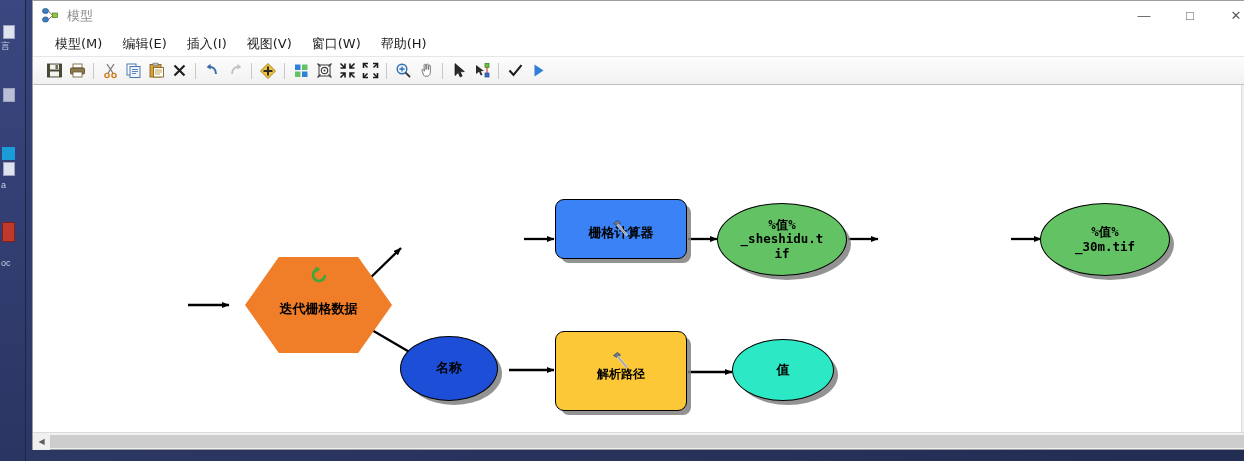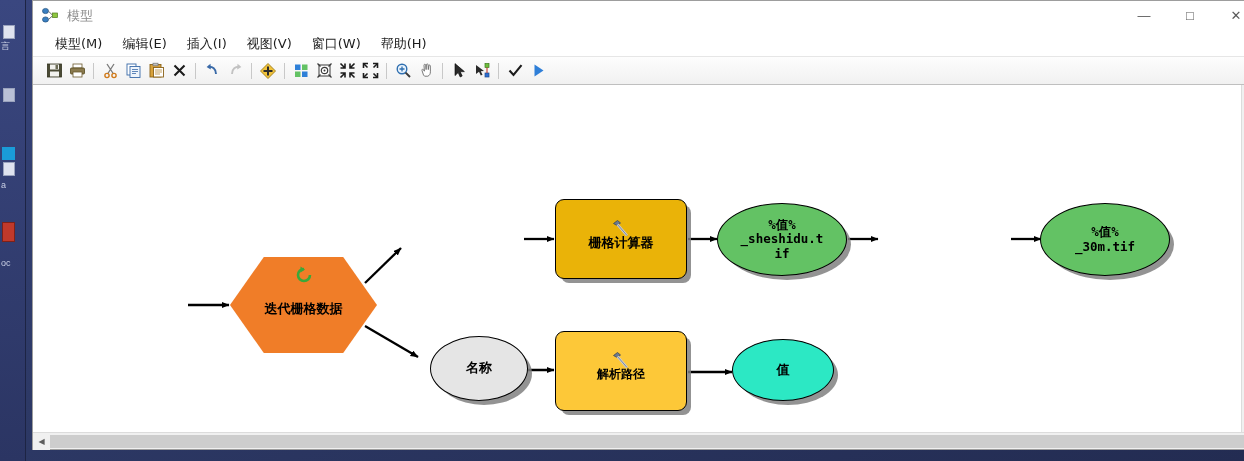--- a/index.html
+++ b/index.html
@@ -423,35 +423,35 @@
           <path d="M491,154 L521,154"></path>
           <path d="M655,154 L684,154"></path>
           <path d="M815,154 L845,154"></path>
           <path d="M978,154 L1008,154"></path>
           <path d="M476,285 L521,285"></path>
           <path d="M655,287 L699,287"></path>
         </g>
       </svg>
 
 
-      <div style="position:absolute; left:197px; top:172px; width:147px; height:96px;">
+      <div style="position:absolute; left:212px; top:172px; width:147px; height:96px;">
         <div class="hex" style="position:absolute; inset:0; background:#f07d28;"></div>
         <div class="loop-icon" style="top:8px;">
           <svg width="20" height="20" viewBox="0 0 20 20">
             <path d="M16 10 A6 6 0 1 1 10 4" stroke="#3aa83a" stroke-width="2.6" fill="none"></path>
             <path d="M6.5 1.5 L11 4.4 L6.6 7.6 Z" fill="#3aa83a"></path>
           </svg>
         </div>
         <div class="hex-inner">
           <span class="node" style="position:relative; font-size:13px; margin-top:8px;">迭代栅格数据</span>
         </div>
       </div>
 
 
-      <div class="node rect" style="left:522px; top:114px; width:132px; height:80px; background:#eab308;">
+      <div class="node rect" style="left:522px; top:114px; width:132px; height:60px; background:#3b82f6;">
         <span class="tool-icon">
           <svg width="22" height="20" viewBox="0 0 22 20">
             <path d="M3.5 4.5 L7.5 1.5 L10.5 4 L7 6.5 Z" fill="#6b7a8f" stroke="#3c4654" stroke-width="0.8"></path>
             <path d="M7.5 5.5 L17 16.5" stroke="#c9ccd4" stroke-width="2.6"></path>
             <path d="M7.5 5.5 L17 16.5" stroke="#7d8492" stroke-width="0.9"></path>
           </svg>
         </span>
         <span style="font-size:13px; margin-top:8px;">栅格计算器</span>
       </div>
 
@@ -460,21 +460,21 @@
 _sheshidu.t
 if</span>
       </div>
 
 
       <div class="node ellipse" style="left:1007px; top:118px; width:130px; height:73px; background:#63c264;">
         <span style="font-size:12.5px; line-height:1.15;">%值%
 _30m.tif</span>
       </div>
 
-      <div class="node ellipse" style="left:397px; top:251px; width:98px; height:65px; background:#e5e5e5;">
+      <div class="node ellipse" style="left:367px; top:251px; width:98px; height:65px; background:#1d4ed8;">
         <span style="font-size:13px;">名称</span>
       </div>
 
       <div class="node rect" style="left:522px; top:246px; width:132px; height:80px; background:#fdc838;">
         <span class="tool-icon">
           <svg width="22" height="20" viewBox="0 0 22 20">
             <path d="M3.5 4.5 L7.5 1.5 L10.5 4 L7 6.5 Z" fill="#6b7a8f" stroke="#3c4654" stroke-width="0.8"></path>
             <path d="M7.5 5.5 L17 16.5" stroke="#c9ccd4" stroke-width="2.6"></path>
             <path d="M7.5 5.5 L17 16.5" stroke="#7d8492" stroke-width="0.9"></path>
           </svg>

